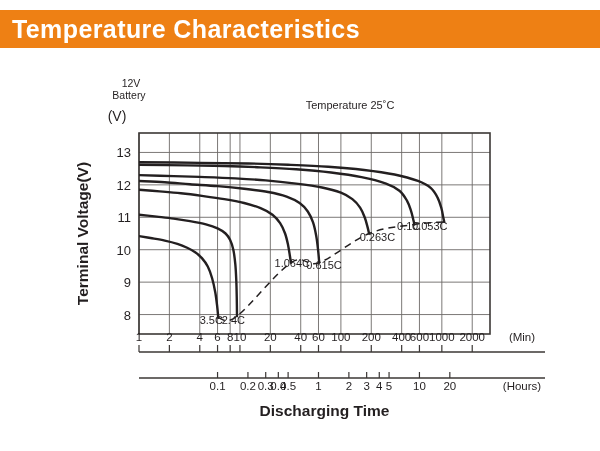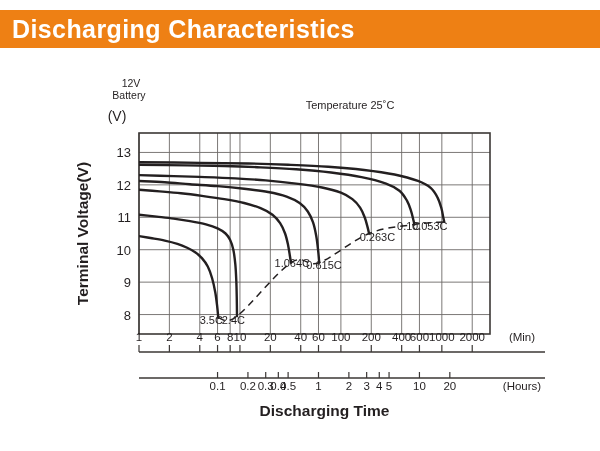--- a/index.html
+++ b/index.html
@@ -21,21 +21,21 @@
     font-family:"Liberation Sans", sans-serif;
   }
   #chart-wrap{position:absolute;left:0;top:48px;width:600px;height:403px;}
   svg{display:block;}
   .gtxt{font-family:"Liberation Sans", sans-serif;fill:#231f20;}
 </style>
 </head>
 <body>
 
 <div id="banner">
-  <div id="banner-title">Discharging Characteristics</div>
+  <div id="banner-title">Temperature Characteristics</div>
 </div>
 
 <div id="chart-wrap">
   <svg id="svg" width="600" height="403" viewBox="0 0 600 403">
       <line x1="139" y1="85" x2="139" y2="286" stroke="#6d6a68" stroke-width="0.9"></line>
       <line x1="169.38764562341274" y1="85" x2="169.38764562341274" y2="286" stroke="#6d6a68" stroke-width="0.9"></line>
       <line x1="199.7752912468255" y1="85" x2="199.7752912468255" y2="286" stroke="#6d6a68" stroke-width="0.9"></line>
       <line x1="217.5509244217253" y1="85" x2="217.5509244217253" y2="286" stroke="#6d6a68" stroke-width="0.9"></line>
       <line x1="230.16293687023824" y1="85" x2="230.16293687023824" y2="286" stroke="#6d6a68" stroke-width="0.9"></line>
       <line x1="239.9455737338958" y1="85" x2="239.9455737338958" y2="286" stroke="#6d6a68" stroke-width="0.9"></line>

